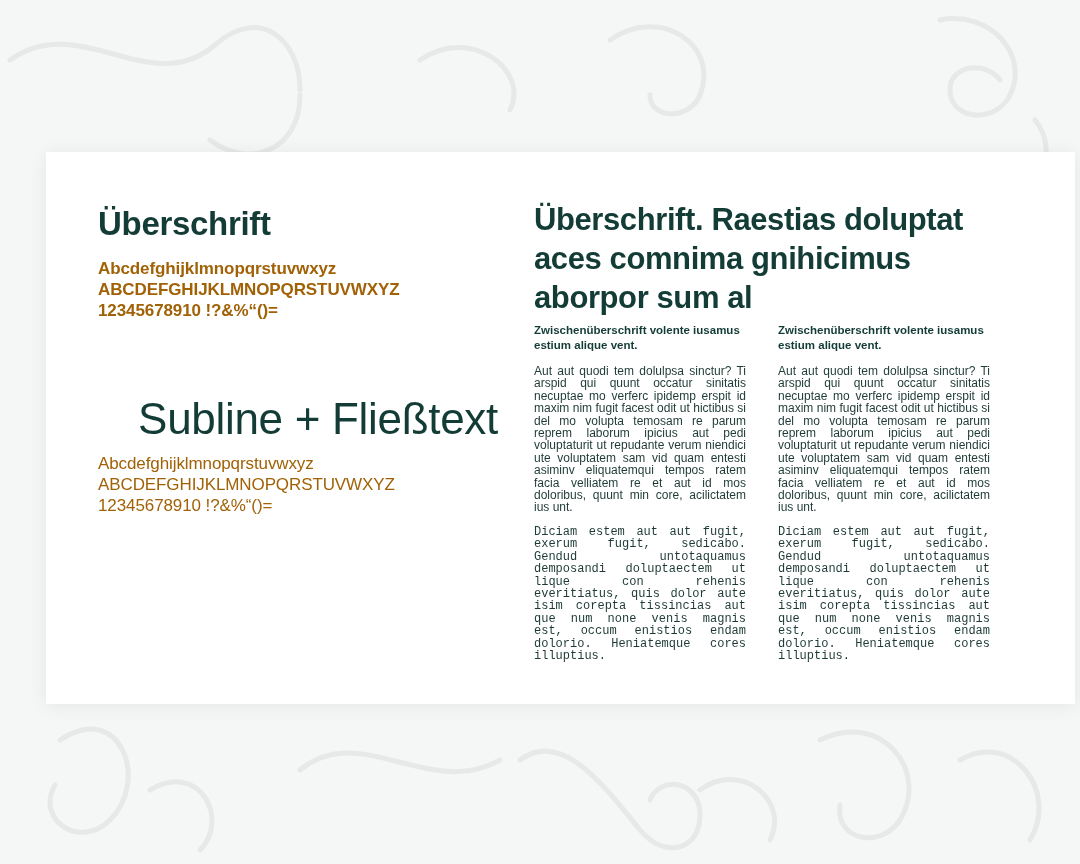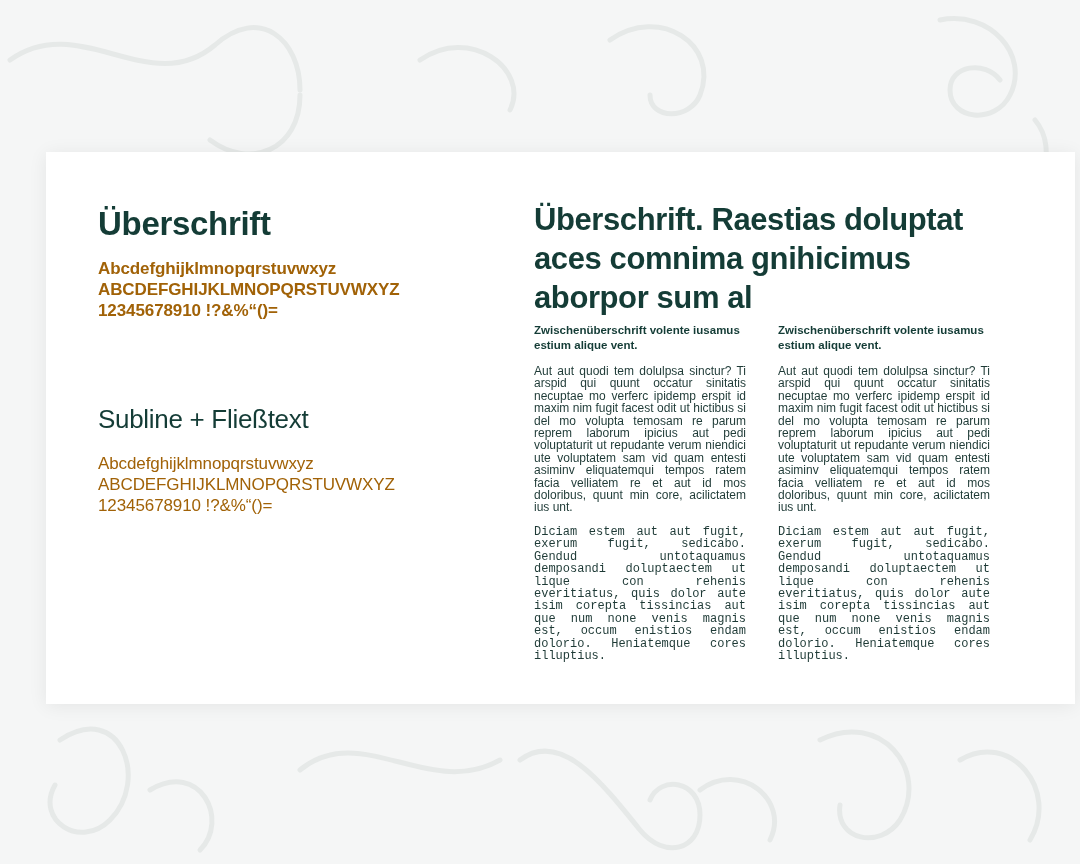--- a/index.html
+++ b/index.html
@@ -54,25 +54,26 @@
   .spec-title-bold {
     font-weight: bold;
     font-size: 33px;
     line-height: 40px;
     color: #143c36;
     letter-spacing: -0.3px;
     margin: 0 0 14px 0;
   }
   .spec-title-regular {
     font-weight: normal;
-    font-size: 26px;
+    font-size: 44px;
     line-height: 40px;
     color: #143c36;
     letter-spacing: -0.3px;
     margin: 0 0 14px 0;
+    text-align: right;
   }
   .glyph-block {
     color: #a16207;
     font-size: 17px;
     line-height: 21px;
     letter-spacing: -0.1px;
   }
   .glyph-block.bold { font-weight: bold; }
   .glyph-block.regular { font-weight: normal; }
   .spacer-lg { height: 78px; }

